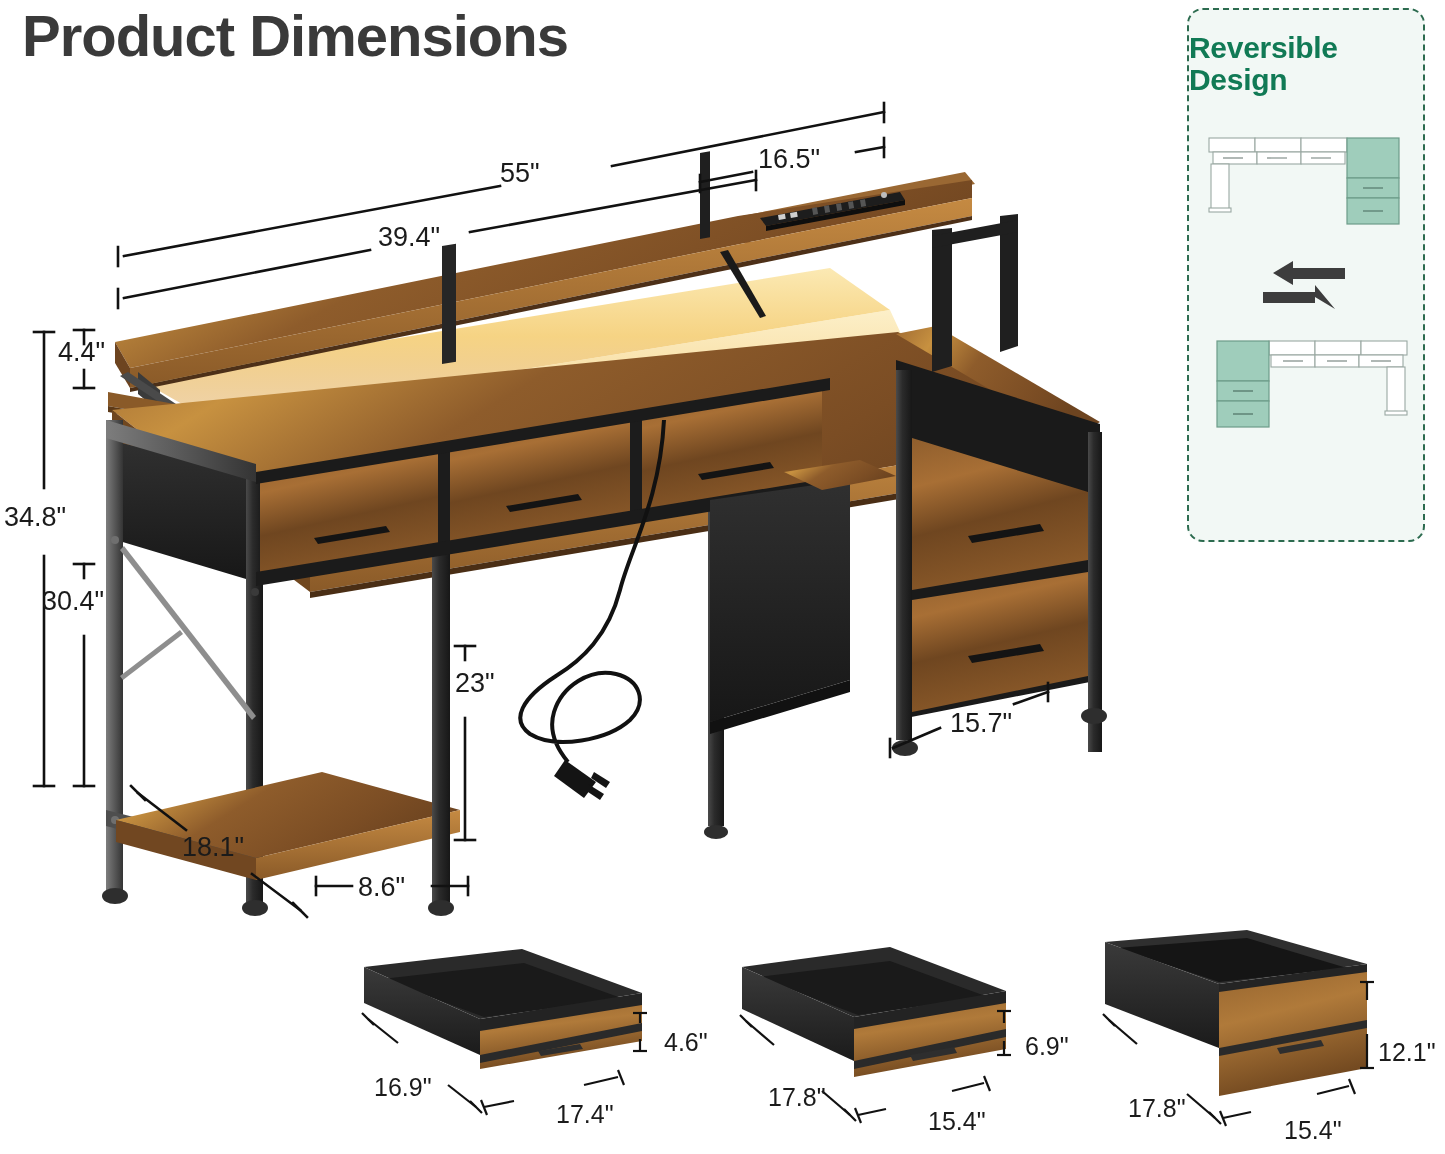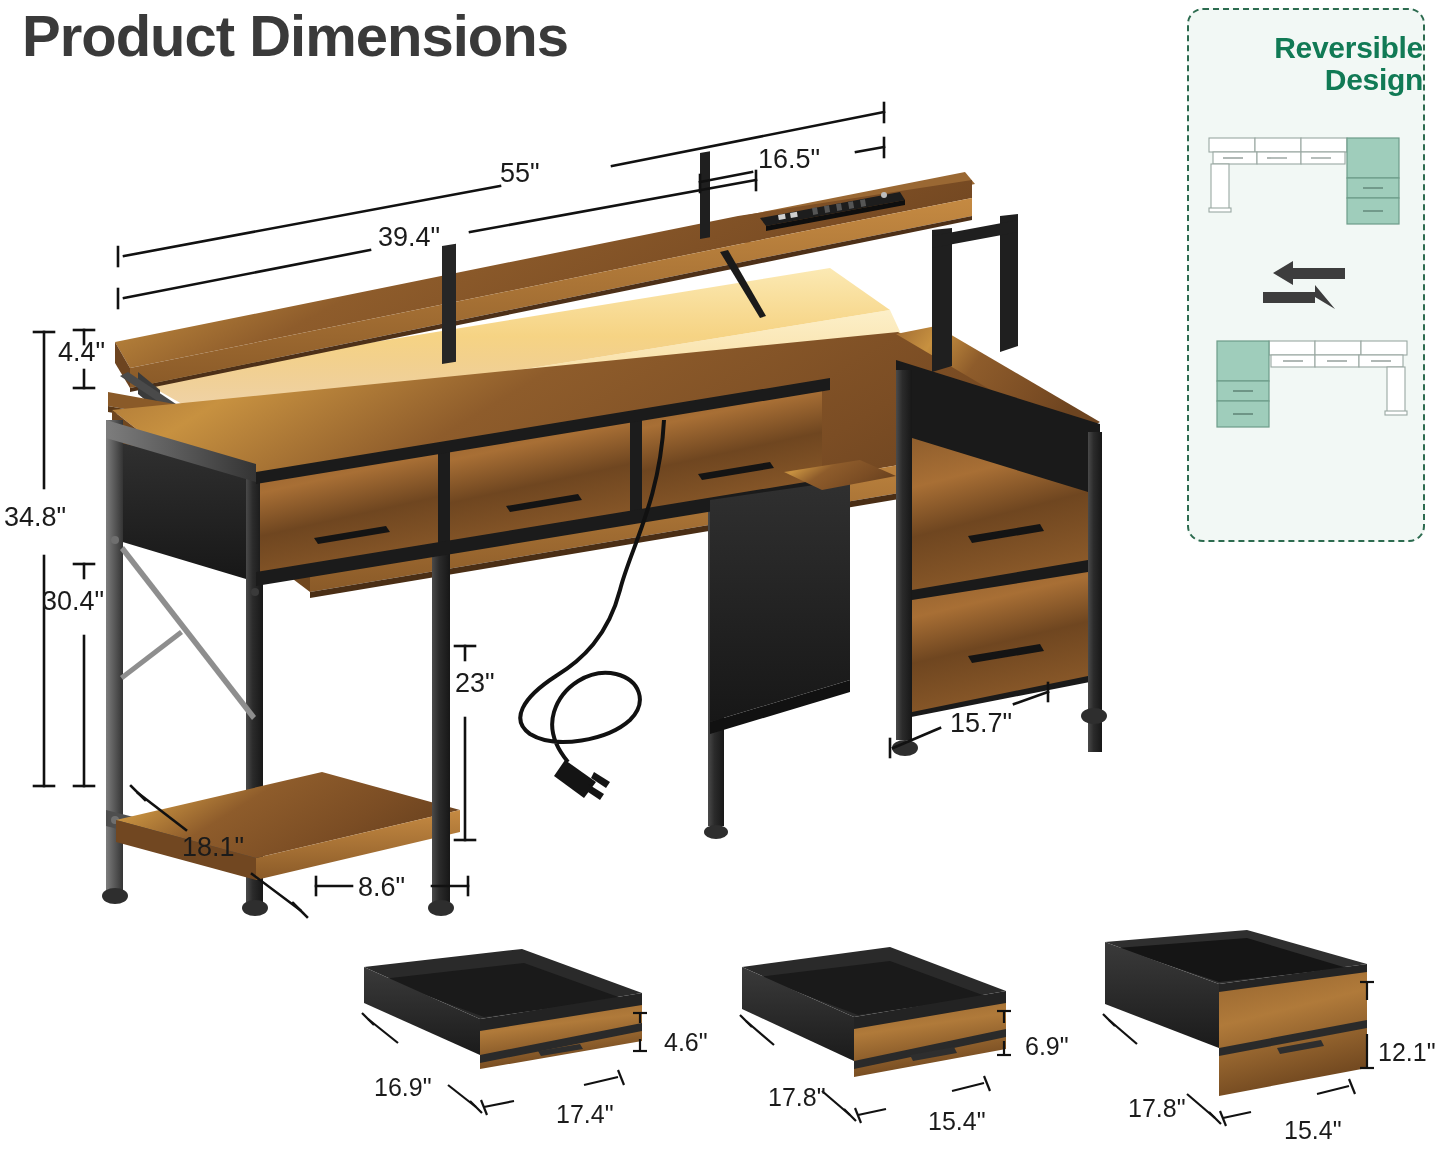--- a/index.html
+++ b/index.html
@@ -61,21 +61,21 @@
     background: #f2f8f5;
     border: 2px dashed #2c6b4f;
     border-radius: 16px;
     box-sizing: border-box;
   }
   #reversible-title {
     position: absolute;
     top: 22px;
     left: 0;
     width: 100%;
-    text-align: right;
+    text-align: left;
     font-size: 30px;
     font-weight: bold;
     line-height: 1.07;
     color: #117a55;
     letter-spacing: -0.3px;
   }
   .rev-diagram {
     position: absolute;
     left: 16px;
     width: 206px;

